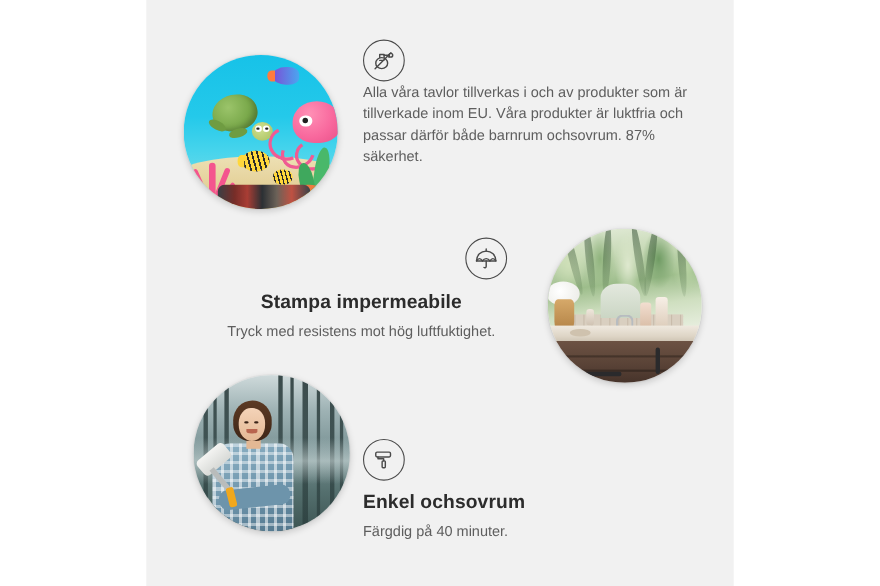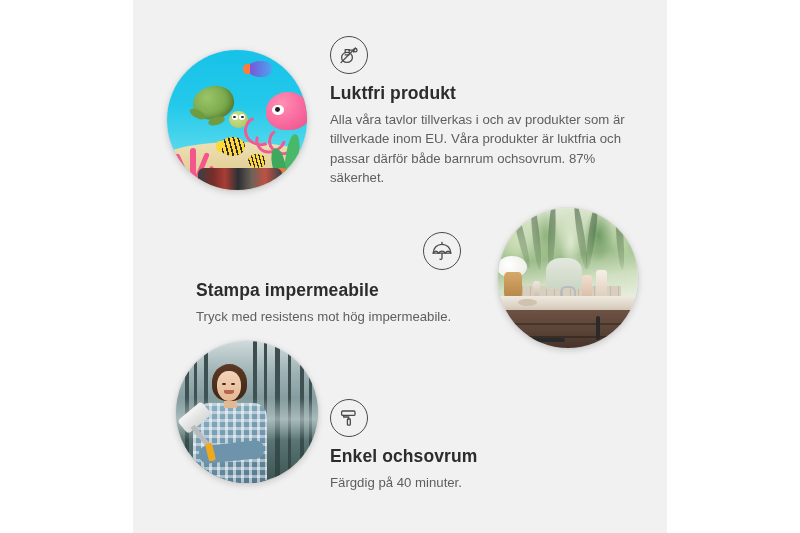--- a/index.html
+++ b/index.html
@@ -244,21 +244,21 @@
     font-size:17.5px;font-weight:bold;color:#2c2c2c;
     margin:8px 0 6px 0;letter-spacing:.1px;
   }
   .feat-text{
     font-size:13.2px;line-height:1.46;color:#5e5e5e;
   }
 
   #feature-odour{left:330px;top:36px;width:300px;}
   #feature-odour .feat-title{margin-top:9px;}
 
-  #feature-water{left:196px;top:232px;width:265px;text-align:left;}
+  #feature-water{left:196px;top:216px;width:265px;text-align:center;}
   #feature-water .feat-icon{margin-left:auto;}
   #feature-water .feat-title{margin-top:10px;}
 
   #feature-mount{left:330px;top:399px;width:260px;}
   #feature-mount .feat-title{margin-top:9px;}
 
   svg{display:block;}
 </style>
 </head>
 <body>
@@ -313,21 +313,20 @@
       <svg width="24" height="24" viewBox="0 0 24 24" fill="none" stroke="#4a4a4a" stroke-width="1.3" stroke-linecap="round" stroke-linejoin="round">
         <ellipse cx="10" cy="14.4" rx="5.4" ry="5"></ellipse>
         <path d="M8.2 9.6 L8.2 6.6 L12.2 6.6 L12.2 9.8"></path>
         <path d="M12.2 7.2 L16.6 7.2"></path>
         <path d="M16.6 7.2 L16.6 9.0"></path>
         <circle cx="18.3" cy="7.2" r="1.7"></circle>
         <path d="M8.2 11.9 L11.9 11.9"></path>
         <path d="M4.0 19.6 L18.4 5.0"></path>
       </svg>
     </div>
-    <div class="feat-title">Luktfri produkt</div>
     <div class="feat-text">Alla våra tavlor tillverkas i och av produkter som är tillverkade inom EU. Våra produkter är luktfria och passar därför både barnrum ochsovrum. 87% säkerhet.</div>
   </div>
 
   <div class="disc" id="disc-bath">
     <div class="disc-inner">
       <div class="bath-wall">
         <div class="leafStroke" style="left:8%;transform:rotate(-14deg)"></div>
         <div class="leafStroke" style="left:22%;transform:rotate(-6deg)"></div>
         <div class="leafStroke" style="left:37%;transform:rotate(3deg)"></div>
         <div class="leafStroke" style="left:53%;transform:rotate(-9deg)"></div>
@@ -358,21 +357,21 @@
       <svg width="24" height="24" viewBox="0 0 24 24" fill="none" stroke="#4a4a4a" stroke-width="1.3" stroke-linecap="round" stroke-linejoin="round">
         <path d="M3.2 14.2 C3.2 8.9 7.2 5.3 12 5.3 C16.8 5.3 20.8 8.9 20.8 14.2 Z"></path>
         <path d="M3.2 14.2 C5.0 11.4 6.8 11.4 8.6 14.2"></path>
         <path d="M8.6 14.2 C10.3 11.4 13.7 11.4 15.4 14.2"></path>
         <path d="M15.4 14.2 C17.2 11.4 19.0 11.4 20.8 14.2"></path>
         <path d="M12 5.3 L12 3.4"></path>
         <path d="M12 14.2 L12 19.0 C12 20.2 10.9 20.8 10.0 20.2"></path>
       </svg>
     </div>
     <div class="feat-title">Stampa impermeabile</div>
-    <div class="feat-text">Tryck med resistens mot hög impermeabile.</div>
+    <div class="feat-text">Tryck med resistens mot hög luftfuktighet.</div>
   </div>
 
   <div class="disc" id="disc-painter">
     <div class="disc-inner">
       <div class="forest">
         <div class="trunk" style="left:6%"></div>
         <div class="trunk" style="left:13%;width:2%"></div>
         <div class="trunk" style="left:20%;width:2.4%"></div>
         <div class="trunk" style="left:54%"></div>
         <div class="trunk" style="left:62%;width:2.2%"></div>

